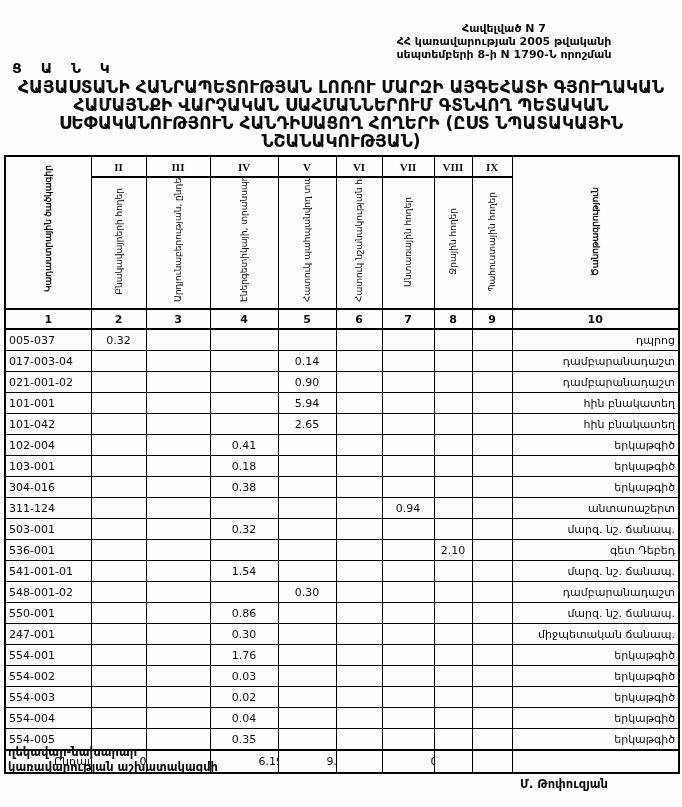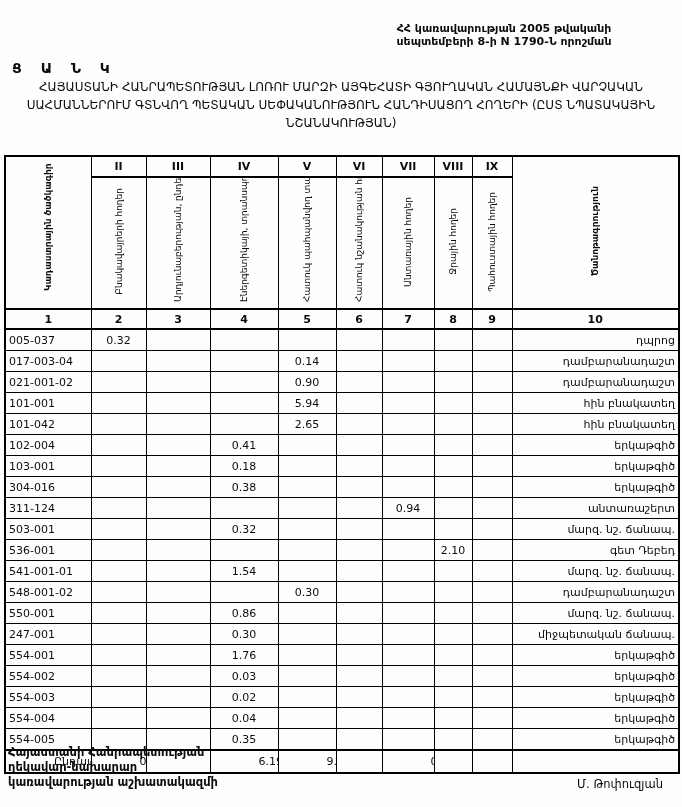--- a/index.html
+++ b/index.html
@@ -16,40 +16,41 @@
   .appendix{
     position:absolute;top:22px;right:8px;width:340px;
     text-align:center;font-weight:bold;font-size:11px;line-height:13px;
   }
   .doc-title{
     position:absolute;top:60px;left:12px;width:100%;
     text-align:left;font-weight:bold;font-size:14px;letter-spacing:7px;
   }
   .doc-subtitle{
     position:absolute;top:78px;left:16px;width:650px;
-    text-align:center;font-weight:normal;font-size:12px;line-height:18px;
+    text-align:center;font-weight:bold;font-size:17px;line-height:18px;
   }
 
   table.land{
     position:absolute;top:155px;left:4px;
     border-collapse:collapse;
     border:2px solid #000;
     table-layout:fixed;
     width:674px;
     font-size:11px;
   }
   table.land td{
     border:1px solid #000;
     padding:1px 3px;
     overflow:hidden;
     white-space:nowrap;
   }
   tr.roman-row td{
     text-align:center;font-weight:bold;height:17px;font-size:11px;
     border-bottom:2px solid #000;
+    font-family:Liberation Serif, serif;
   }
   td.rot-cell{
     height:128px;vertical-align:middle;text-align:center;
     border-bottom:2px solid #000 !important;
     white-space:normal;
   }
   td.tall-cell{
     vertical-align:middle;text-align:center;
     border-bottom:2px solid #000 !important;
     white-space:normal;
@@ -74,30 +75,31 @@
   tr.totals-row td{
     height:19px;border-top:2px solid #000;font-size:11px;padding-left:48px;
   }
   tr.totals-row td.code-cell{text-align:center;font-weight:normal;}
 
   .signatory{
     position:absolute;top:745px;left:8px;
     font-weight:bold;font-size:11.5px;line-height:15px;
   }
   .signature{
-    position:absolute;top:777px;left:577px;
-    font-weight:normal;font-size:11.5px;
+    position:absolute;top:777px;left:520px;
+    font-weight:bold;font-size:11.5px;
   }
 </style>
 </head>
 <body>
 
 <div class="page">
 
   <div class="appendix">
+    <div>Հավելված N 7</div>
     <div>ՀՀ կառավարության 2005 թվականի</div>
     <div>սեպտեմբերի 8-ի  N 1790-Ն որոշման</div>
   </div>
 
   <div class="doc-title">Ց Ա Ն Կ</div>
 
   <div class="doc-subtitle">ՀԱՅԱՍՏԱՆԻ ՀԱՆՐԱՊԵՏՈՒԹՅԱՆ ԼՈՌՈՒ ՄԱՐԶԻ ԱՅԳԵՀԱՏԻ ԳՅՈՒՂԱԿԱՆ ՀԱՄԱՅՆՔԻ ՎԱՐՉԱԿԱՆ ՍԱՀՄԱՆՆԵՐՈՒՄ  ԳՏՆՎՈՂ  ՊԵՏԱԿԱՆ ՍԵՓԱԿԱՆՈՒԹՅՈՒՆ  ՀԱՆԴԻՍԱՑՈՂ ՀՈՂԵՐԻ  (ԸՍՏ ՆՊԱՏԱԿԱՅԻՆ ՆՇԱՆԱԿՈՒԹՅԱՆ)</div>
 
   <table class="land">
     <colgroup id="cols">
@@ -400,20 +402,19 @@
           <td class="value-cell"></td>
           <td class="value-cell">0.94</td>
           <td class="value-cell">2.10</td>
           <td class="value-cell"></td>
           <td class="note-cell"></td>
         </tr>
       </tfoot>
   </table>
 
   <div class="signatory">
-    <div>Հայաստանի Հանրապետության</div>
     <div>ղեկավար-նախարար</div>
     <div>կառավարության աշխատակազմի</div>
   </div>
 
   <div class="signature">Մ. Թոփուզյան</div>
 
 </div>
 
 </body></html>

